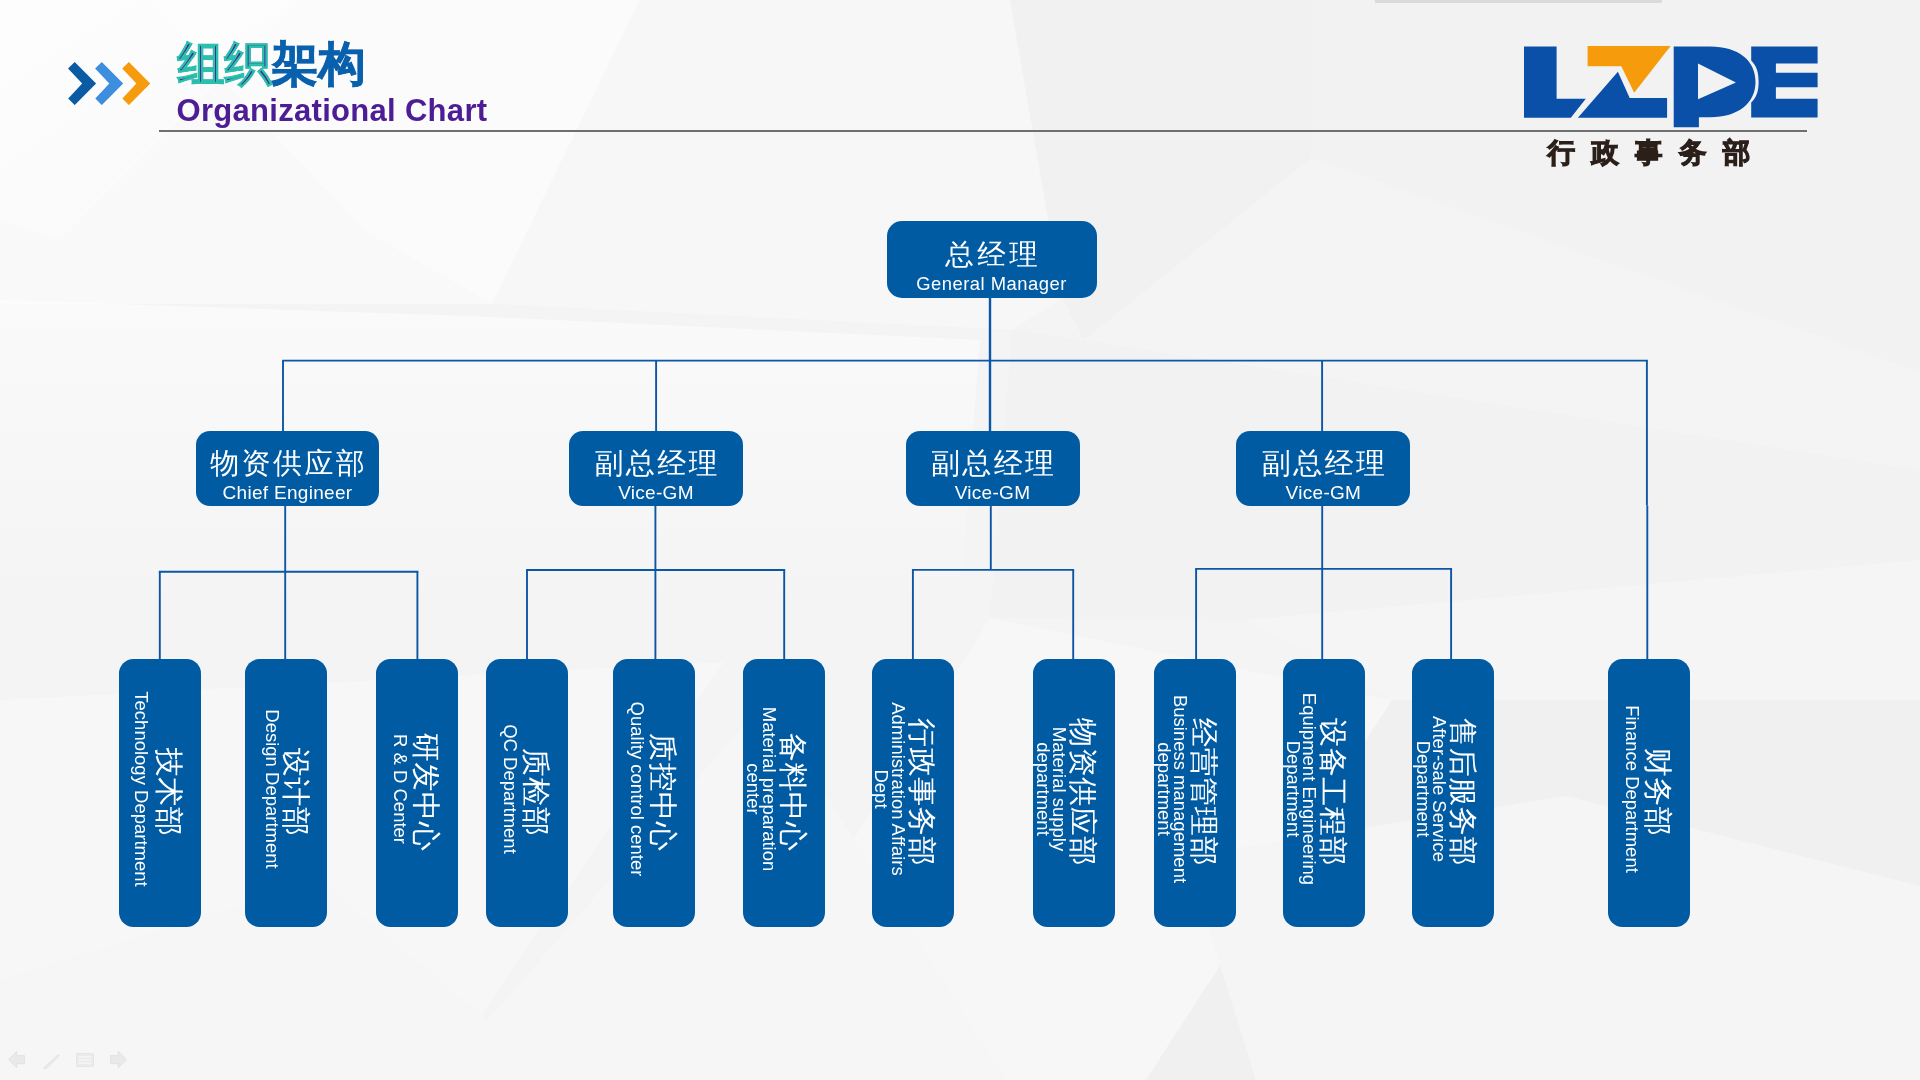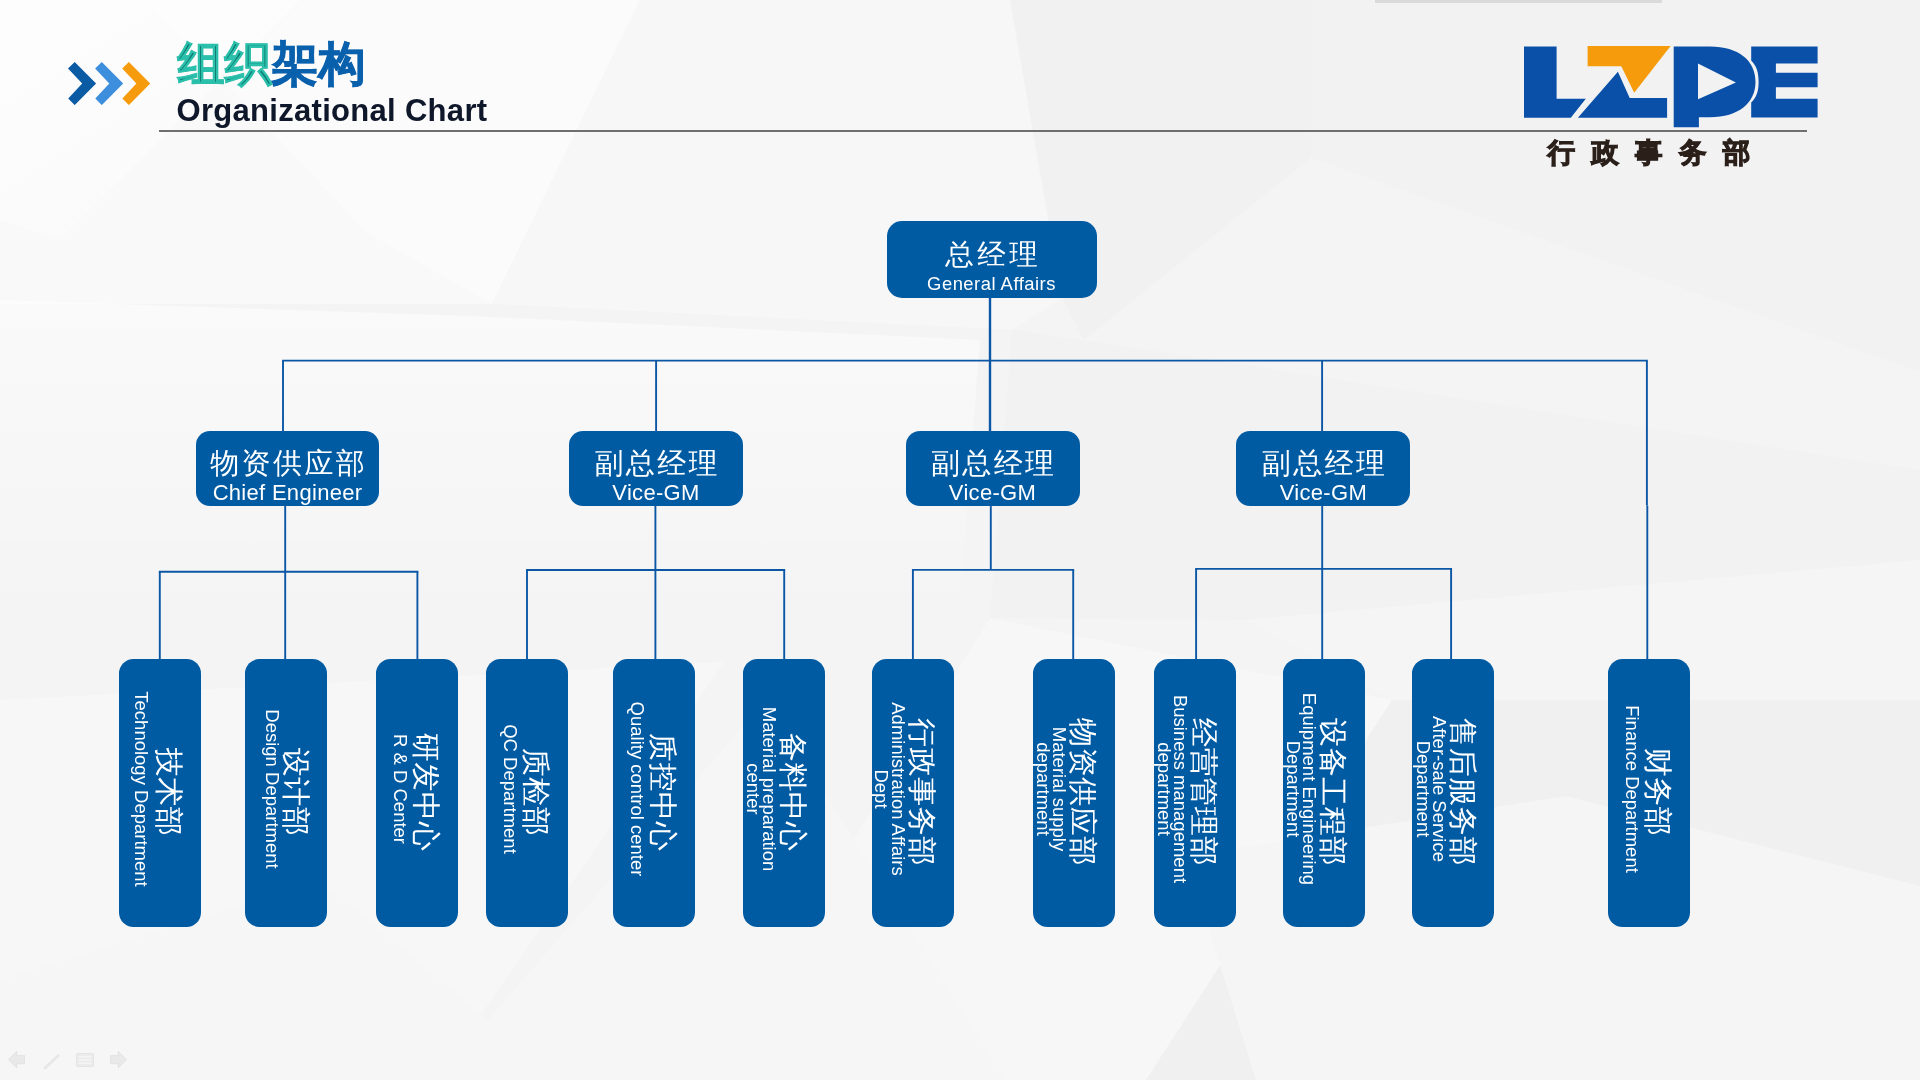--- a/index.html
+++ b/index.html
@@ -7,25 +7,25 @@
   body{width:1920px;height:1080px;overflow:hidden;background:#f4f4f5;
        font-family:"Liberation Sans",sans-serif;-webkit-font-smoothing:antialiased;}
   #slide{position:relative;width:1920px;height:1080px;overflow:hidden;}
   .bg{position:absolute;left:0;top:0;width:1920px;height:1080px;z-index:0;}
 
   
   .chev{position:absolute;left:68.1px;top:61.8px;z-index:5;}
   .title-cn{position:absolute;left:177.5px;top:37.5px;z-index:5;
             font-family:"Liberation Sans",sans-serif;font-weight:bold;
             font-size:47px;line-height:52px;letter-spacing:0px;white-space:nowrap;}
-  .title-cn .t1{color:#0f766e;-webkit-text-stroke:0.85px #2ac0ab;}
+  .title-cn .t1{color:#4c1d95;-webkit-text-stroke:0.85px #2ac0ab;}
   .title-cn .t2{color:#0960ac;-webkit-text-stroke:0.85px #0960ac;}
   .title-en{position:absolute;left:176.5px;top:92.5px;z-index:5;
             font-family:"Liberation Sans",sans-serif;font-weight:bold;
-            font-size:31px;line-height:36px;color:#0f172a;letter-spacing:0.3px;white-space:nowrap;}
+            font-size:31px;line-height:36px;color:#4c1d95;letter-spacing:0.3px;white-space:nowrap;}
   .rule{position:absolute;left:159px;top:129.6px;width:1648px;height:2px;background:#6f6f6f;z-index:5;}
 
   
   .logo{position:absolute;left:1523.9px;top:46.1px;z-index:6;}
   .logo-mark{display:block;}
   .logo-cn{position:absolute;left:1547.5px;top:138px;z-index:6;
            font-family:"Liberation Sans",sans-serif;font-weight:900;font-size:27.5px;
            line-height:29px;color:#2b1f1a;letter-spacing:16.3px;white-space:nowrap;
            -webkit-text-stroke:1.1px #2b1f1a;}
 
@@ -36,21 +36,21 @@
         color:#fff;box-sizing:border-box;}
   .node .cn{font-family:"Liberation Serif",serif;font-weight:400;white-space:nowrap;margin-top:8px;}
   .node .en{font-family:"Liberation Sans",sans-serif;white-space:nowrap;}
 
   .node-root{border-radius:15px;padding-top:8px;}
   .node-root .cn{font-size:28.5px;line-height:30px;letter-spacing:3.6px;padding-left:3.6px;}
   .node-root .en{font-size:18.4px;line-height:21px;letter-spacing:0.5px;margin-top:3px;}
 
   .node-mgr{border-radius:14px;padding-top:6px;}
   .node-mgr .cn{font-size:29px;line-height:30px;letter-spacing:2.4px;padding-left:2.4px;}
-  .node-mgr .en{font-size:22px;line-height:21px;letter-spacing:0.3px;margin-top:4px;}
+  .node-mgr .en{font-size:19px;line-height:21px;letter-spacing:0.3px;margin-top:4px;}
 
   .node-dept{border-radius:14.5px;overflow:hidden;display:block;}
   .node-dept .vrot{position:absolute;transform:rotate(90deg);transform-origin:center center;}
   .node-dept .vcn{position:absolute;left:0;right:0;top:50%;
         font-family:"Liberation Serif",serif;font-size:29px;line-height:31px;
         letter-spacing:0.6px;white-space:nowrap;text-align:center;padding-left:0.6px;
         margin-left:-2.5px;
         margin-top:-24.5px;}
   .node-dept .venw{position:absolute;top:50%;transform:translateY(-50%);
         display:flex;align-items:center;justify-content:center;margin-left:-4px;}
@@ -158,21 +158,21 @@
   <line x1="1322.2" y1="505.5" x2="1322.2" y2="568.9" stroke="#0b57a5" stroke-width="1.9"></line>
   <line x1="1195.15" y1="568.9" x2="1452.05" y2="568.9" stroke="#0b57a5" stroke-width="1.9"></line>
   <line x1="1196.1" y1="568.9" x2="1196.1" y2="669.4" stroke="#0b57a5" stroke-width="1.9"></line>
   <line x1="1322.2" y1="568.9" x2="1322.2" y2="669.4" stroke="#0b57a5" stroke-width="1.9"></line>
   <line x1="1451.1" y1="568.9" x2="1451.1" y2="669.4" stroke="#0b57a5" stroke-width="1.9"></line>
   <line x1="1647.3" y1="505.5" x2="1647.3" y2="669.4" stroke="#0b57a5" stroke-width="1.9"></line>
 </svg>
 
   <div class="node node-root" style="left:886.5px;top:220.5px;width:210px;height:77px;">
     <div class="cn">总经理</div>
-    <div class="en">General Affairs</div>
+    <div class="en">General Manager</div>
   </div>
   <div class="node node-mgr" style="left:196.0px;top:430.5px;width:183px;height:75px;">
     <div class="cn">物资供应部</div>
     <div class="en">Chief Engineer</div>
   </div>
   <div class="node node-mgr" style="left:569.0px;top:430.5px;width:174px;height:75px;">
     <div class="cn">副总经理</div>
     <div class="en">Vice-GM</div>
   </div>
   <div class="node node-mgr" style="left:905.5px;top:430.5px;width:174px;height:75px;">

